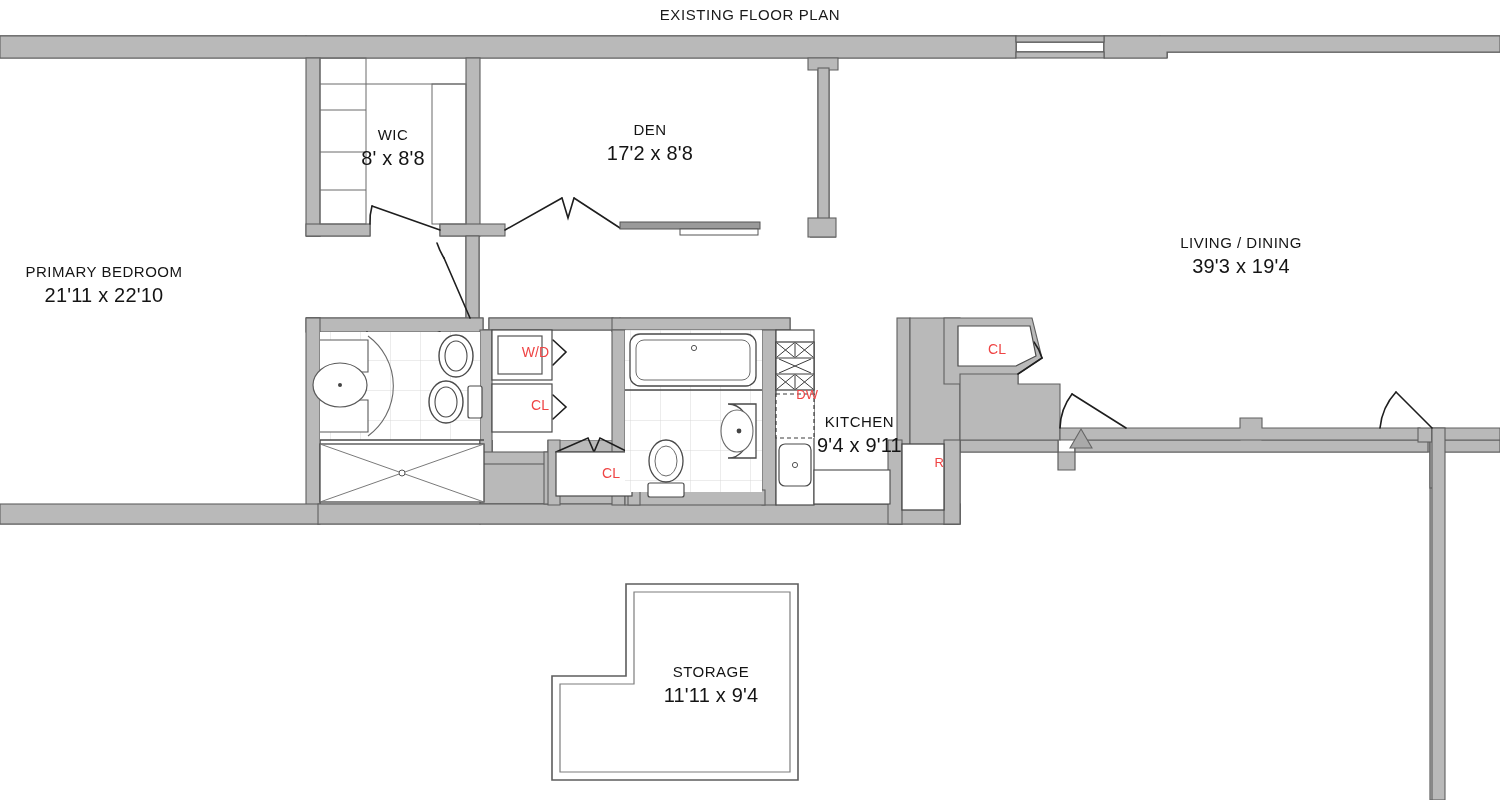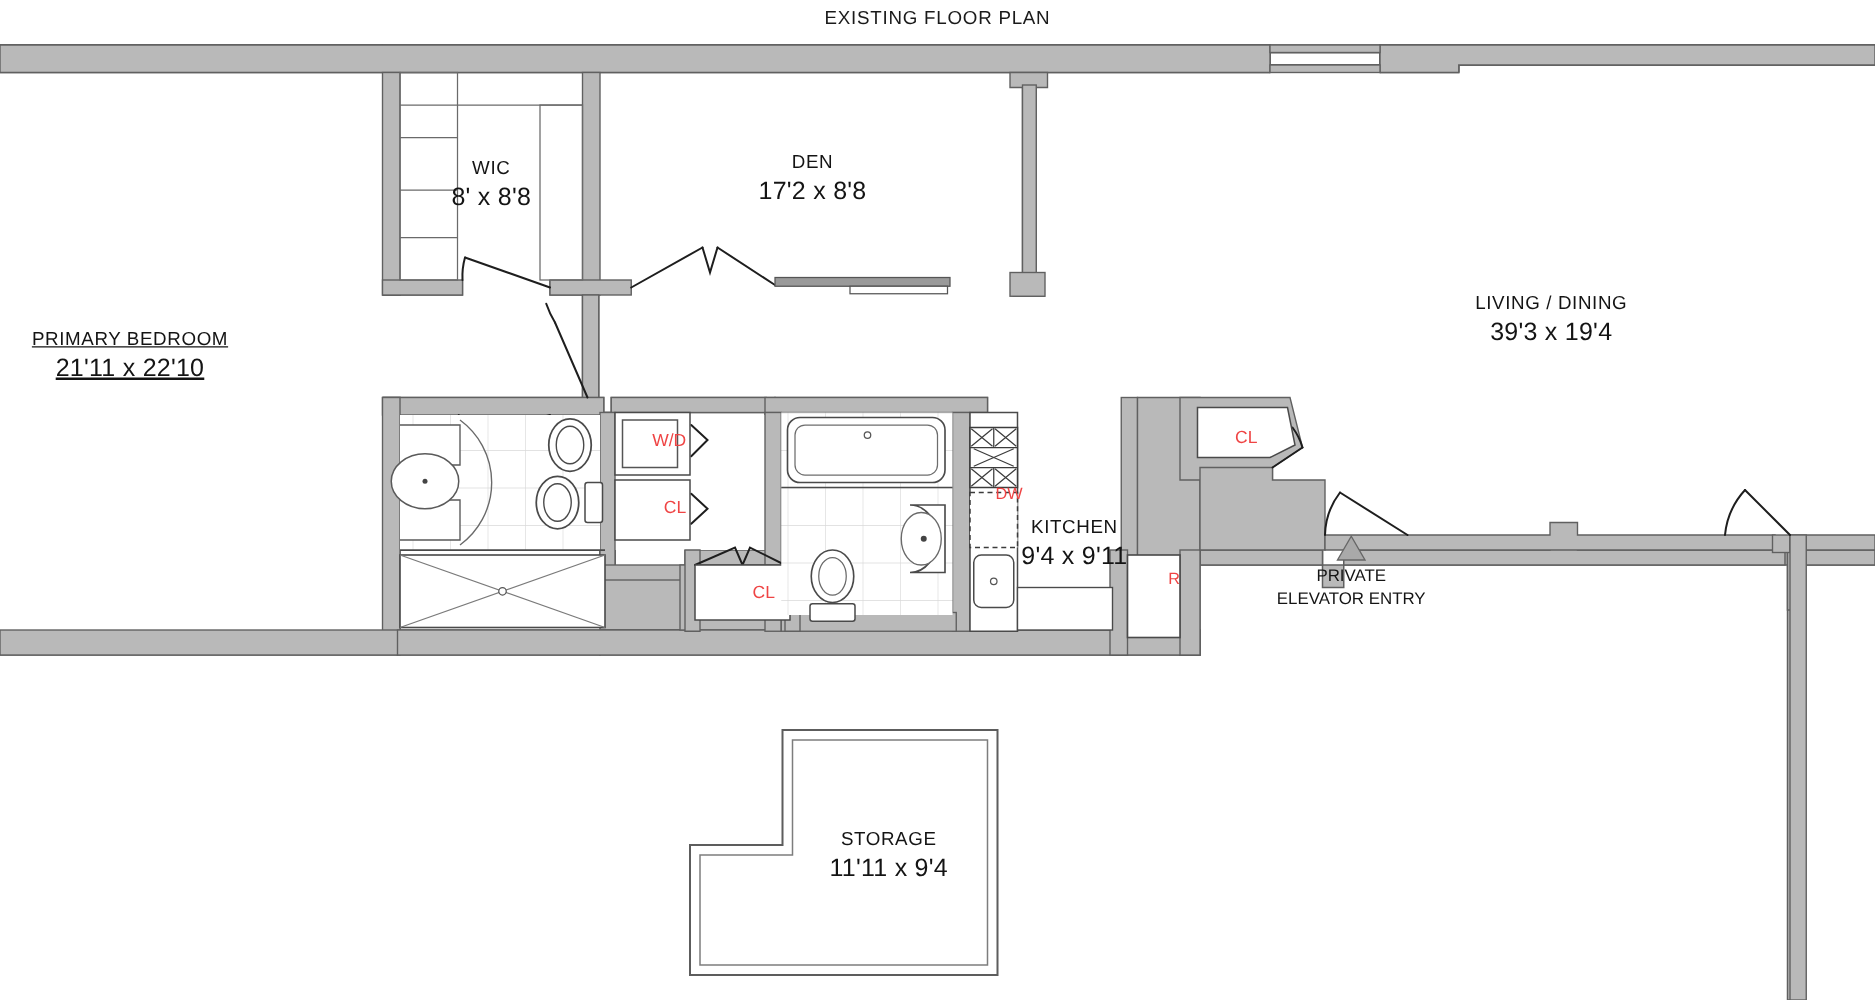--- a/index.html
+++ b/index.html
@@ -296,21 +296,21 @@
     </g>
 
     <g>
       <path d="M626,584 L798,584 L798,780 L552,780 L552,676 L626,676 Z" fill="#ffffff" stroke="#5d5d5d" stroke-width="1.6"></path>
       <path d="M634,592 L790,592 L790,772 L560,772 L560,684 L634,684 Z" fill="none" stroke="#7d7d7d" stroke-width="1.2"></path>
     </g>
 
     <polygon points="1081,429 1092,448 1070,448" fill="#a9a9a9" stroke="#666" stroke-width="1.1"></polygon>
   </svg>
 
-  <div class="rmlabel" style="left:10px;top:262px;width:188px;text-decoration:underline;">
+  <div class="rmlabel" style="left:10px;top:262px;width:188px;">
     <span class="nm">PRIMARY BEDROOM</span>
     <span class="dm">21'11 x 22'10</span>
   </div>
 
   <div class="rmlabel" style="left:347px;top:125px;width:92px;">
     <span class="nm">WIC</span>
     <span class="dm">8' x 8'8</span>
   </div>
 
   <div class="rmlabel" style="left:596px;top:120px;width:108px;">
@@ -333,18 +333,14 @@
     <span class="dm">11'11 x 9'4</span>
   </div>
 
   <div class="tag" style="left:495px;top:344px;width:54px;">W/D</div>
   <div class="tag" style="left:495px;top:397px;width:54px;">CL</div>
   <div class="tag" style="left:566px;top:465px;width:54px;">CL</div>
   <div class="tag" style="left:960px;top:341px;width:46px;">CL</div>
   <div class="tag sm" style="left:772px;top:387px;width:46px;">DW</div>
   <div class="tag sm" style="left:902px;top:455px;width:42px;">R</div>
 
-  <div class="elevlbl" style="left:1010px;top:452px;width:142px;">
-    <span>PRIVATE</span><br>
-    <span>ELEVATOR ENTRY</span>
-  </div>
 
 </div>
 
 </body></html>

